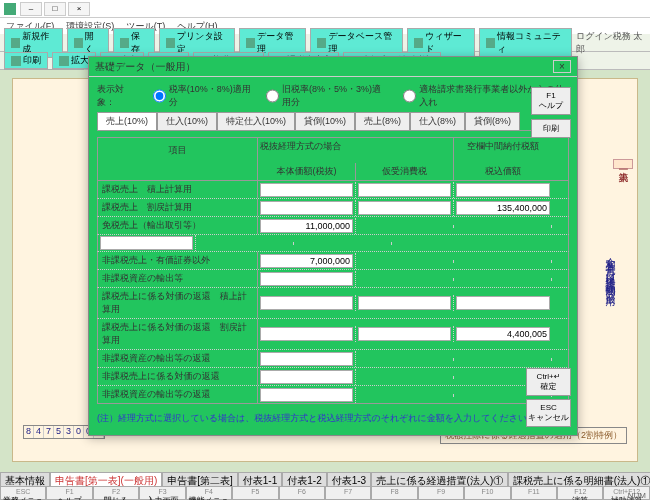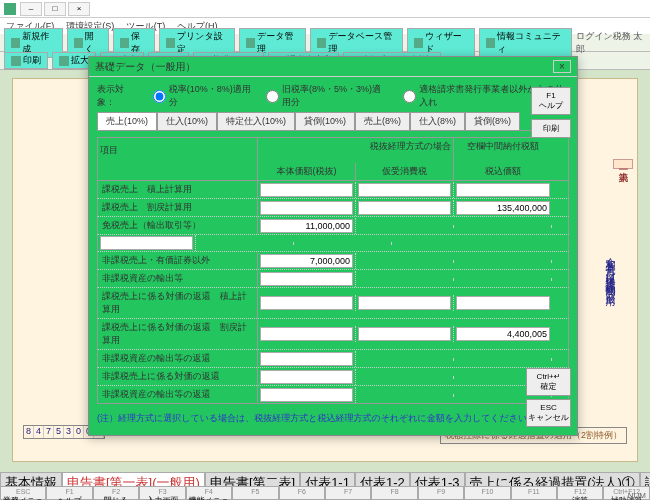--- a/index.html
+++ b/index.html
@@ -15,41 +15,41 @@
 .tbtn .ic { width: 10px; height: 10px; background: #5a8; }
 .login { margin-left: auto; color: #555; font-size: 9px; }
 .workspace { position: absolute; top: 70px; left: 0; right: 0; bottom: 30px; background: #d4e4c8; padding: 8px 12px; }
 .bgpanel { background: #fff4e0; border: 1px solid #c9b88a; width: 100%; height: 100%; padding: 6px; font-size: 9px; color: #8a5a2a; position: relative; }
 .side-tabs { position: absolute; right: 4px; top: 80px; display: flex; flex-direction: column; gap: 3px; }
 .side-tab { writing-mode: vertical-rl; background: #ffe6cc; border: 1px solid #c99; padding: 4px 2px; font-size: 10px; color: #822; }
 .side-vertical { position: absolute; right: 20px; top: 170px; writing-mode: vertical-rl; color: #228; font-size: 10px; letter-spacing: 2px; }
 .bottom-data { position: absolute; bottom: 6px; left: 10px; right: 10px; height: 30px; }
 .num-cells { display: inline-flex; border: 1px solid #888; }
 .num-cells span { width: 10px; height: 12px; border-right: 1px solid #ccc; text-align: center; font-size: 9px; color: #228; }
-.bottom-tabs { position: absolute; bottom: 14px; left: 0; right: 0; height: 14px; background: #eee; display: flex; font-size: 13px; overflow: hidden; }
+.bottom-tabs { position: absolute; bottom: 14px; left: 0; right: 0; height: 14px; background: #eee; display: flex; font-size: 10px; overflow: hidden; }
 .btab { padding: 1px 4px; border: 1px solid #aaa; border-bottom: none; background: #ddd; white-space: nowrap; }
 .btab.active { background: #fff; color: #c33; }
 .fkey-bar { position: absolute; bottom: 0; left: 0; right: 0; height: 14px; background: #f0f0f0; display: flex; font-size: 8px; }
 .fkey { flex: 1; border: 1px solid #aaa; text-align: center; padding-top: 1px; }
 .fkey .fn { color: #888; font-size: 7px; display: block; }
 
 
 .modal { position: absolute; left: 88px; top: 56px; width: 490px; height: 380px; background: #22c55e; border: 1px solid #888; box-shadow: 0 2px 10px rgba(0,0,0,.3); display: flex; flex-direction: column; }
 .modal-title { height: 20px; display: flex; align-items: center; padding: 0 6px; border-bottom: 1px solid #ccc; font-size: 10px; color: #333; }
 .modal-title .close { margin-left: auto; width: 18px; text-align: center; border: 1px solid #ccc; }
 .modal-body { flex: 1; padding: 6px 8px; font-size: 9px; color: #333; overflow: hidden; }
 .radio-row { display: flex; gap: 14px; align-items: center; margin-bottom: 3px; }
-.radio-row label { display: flex; align-items: center; gap: 3px; }
+.radio-row label { display: flex; gap: 3px; }
 .tabs { display: flex; gap: 0; border-bottom: 1px solid #999; margin-top: 2px; }
 .tab { border: 1px solid #999; border-bottom: none; padding: 2px 8px; background: #eee; font-size: 9px; }
 .tab.active { background: #fff; }
 .grid { margin-top: 6px; }
 .ghead { display: flex; border: 1px solid #999; border-bottom: none; }
-.ghead .c0 { width: 160px; border-right: 1px solid #999; padding: 6px 2px; }
-.ghead .cm { width: 196px; border-right: 1px solid #999; text-align: right; padding: 2px; }
+.ghead .c0 { width: 160px; border-right: 1px solid #999; text-align: center; padding: 6px 2px; }
+.ghead .cm { width: 196px; border-right: 1px solid #999; text-align: left; padding: 2px; }
 .ghead .cr { width: 98px; text-align: center; padding: 2px; }
 .gsub { display: flex; border: 1px solid #999; border-top: none; }
 .gsub .c0 { width: 160px; border-right: 1px solid #999; }
 .gsub .c1, .gsub .c2 { width: 98px; border-right: 1px solid #999; text-align: center; padding: 2px; }
 .gsub .c3 { width: 98px; text-align: center; padding: 2px; }
 .grow { display: flex; border-left: 1px solid #999; border-right: 1px solid #999; border-bottom: 1px dotted #ccc; align-items: center; }
 .grow:last-child { border-bottom: 1px solid #999; }
 .grow .lbl { width: 160px; padding: 2px 4px; border-right: 1px solid #999; }
 .grow .cell { width: 98px; padding: 1px 2px; border-right: 1px dotted #ccc; }
 .grow .cell:last-child { border-right: none; }

